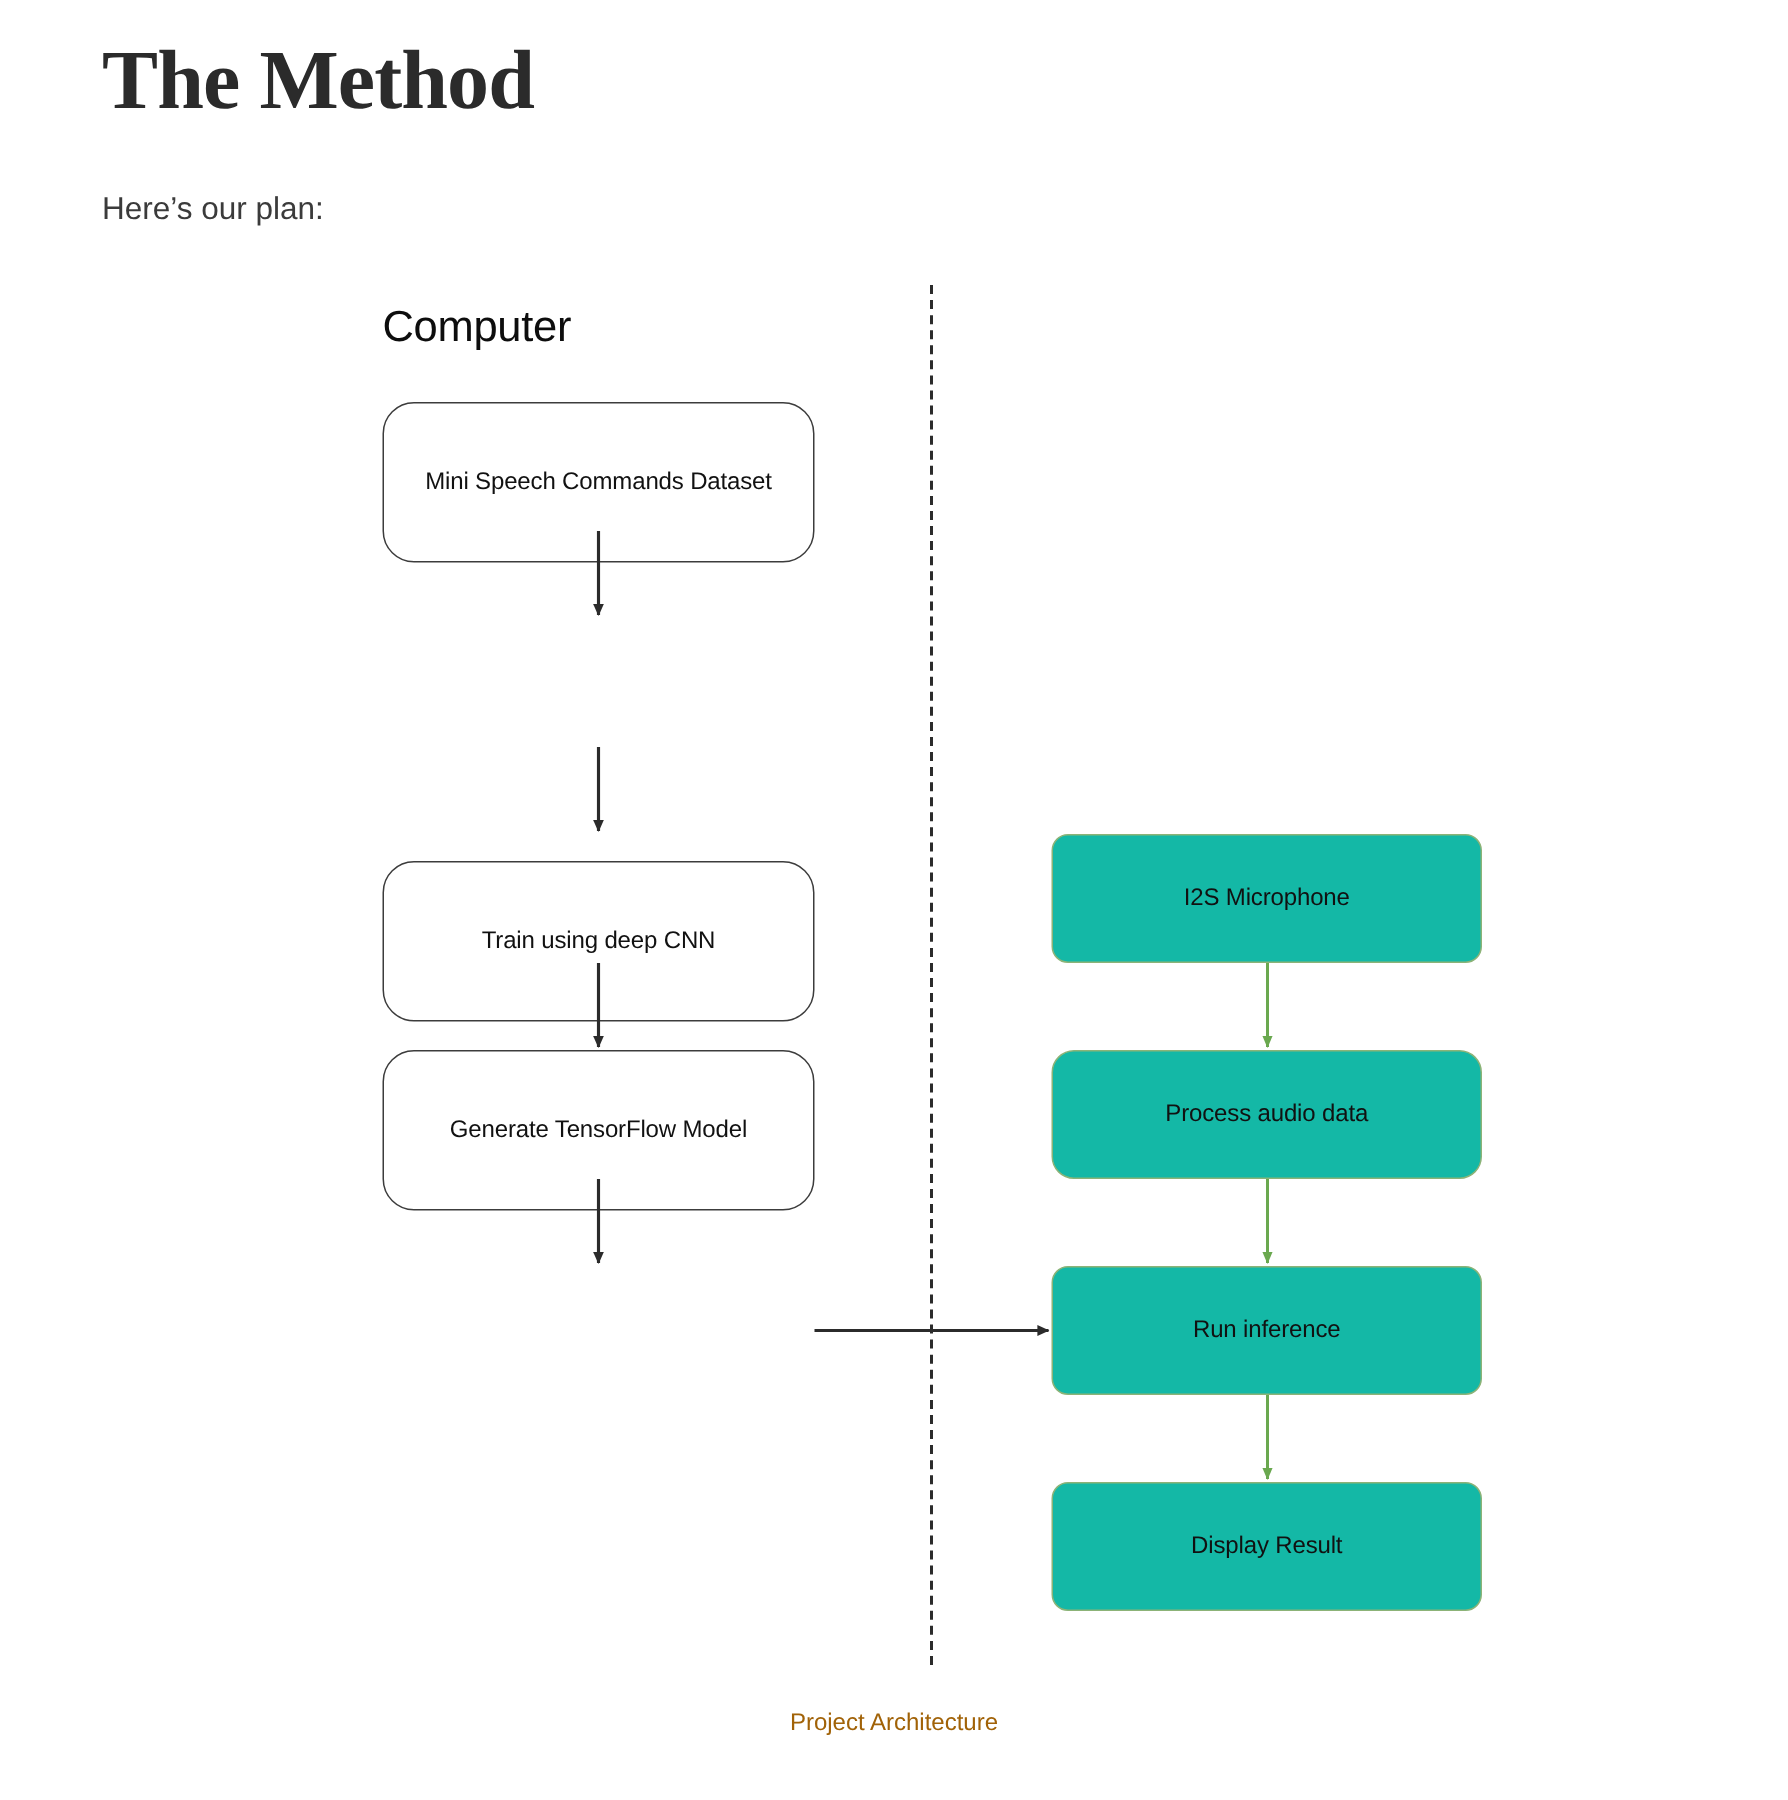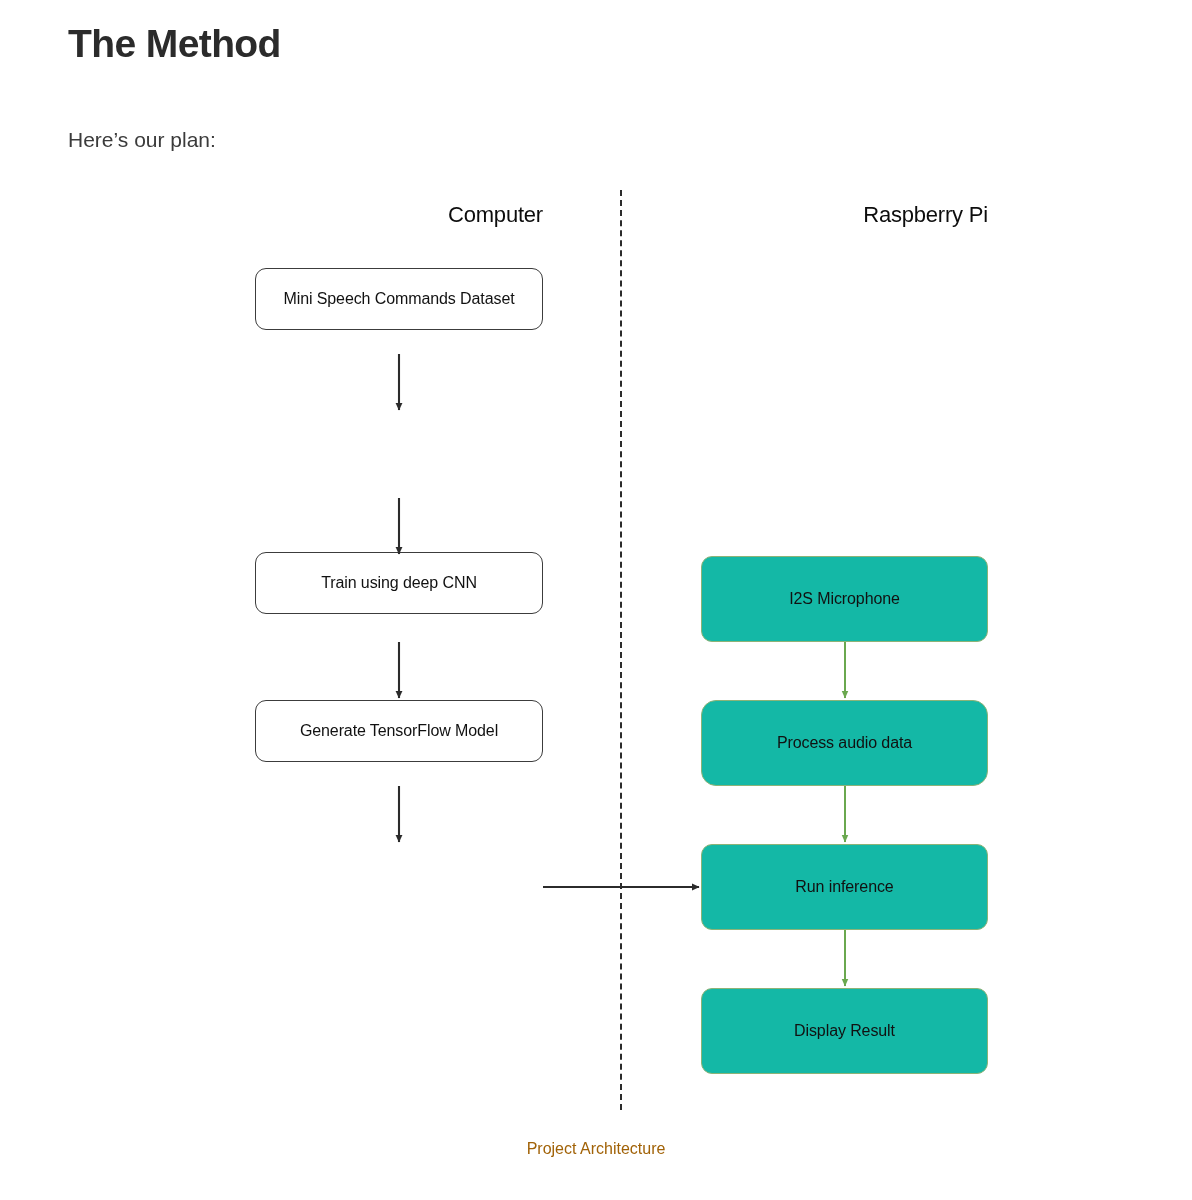--- a/index.html
+++ b/index.html
@@ -13,25 +13,26 @@
     position: relative;
     font-family: "Liberation Sans", sans-serif;
     -webkit-font-smoothing: antialiased;
   }
 
   
   #page-title {
     position: absolute;
     left: 68px;
     top: 22px;
-    font-size: 39px;
+    font-size: 56px;
     font-weight: 700;
     color: #2b2b2b;
     letter-spacing: -0.6px;
     line-height: 1.15;
+    font-family: Liberation Serif, serif;
   }
   #intro-paragraph {
     position: absolute;
     left: 68px;
     top: 124px;
     font-size: 21px;
     color: #3b3b3b;
     line-height: 1.5;
     text-align: right;
   }
@@ -48,23 +49,23 @@
     position: absolute;
     left: 0;
     top: 0;
     width: 1192px;
     height: 950px;
   }
 
   .col-header {
     position: absolute;
     font-family: "Liberation Sans", sans-serif;
-    font-size: 22px;
+    font-size: 29px;
     color: #0d0d0d;
-    text-align: right;
+    text-align: left;
     white-space: nowrap;
     letter-spacing: -0.2px;
   }
   #header-computer  { left: 255px; top: 32px; width: 288px; }
   #header-raspberry { left: 701px; top: 32px; width: 287px; }
 
   
   #column-divider {
     position: absolute;
     left: 620px;
@@ -93,27 +94,27 @@
     border: 1.6px solid #3c3c3c;
     color: #111111;
   }
   .node.green {
     background: #14b8a6;
     border: 1.6px solid #8cb377;
     color: #111111;
   }
 
   
-  .col-left  { left: 255px; width: 288px; height: 62px; }
+  .col-left  { left: 255px; width: 288px; height: 107px; border-radius: 21px; }
   
   .col-right { left: 701px; width: 287px; height: 86px; }
 
   #node-dataset      { top: 98px;  }
   #node-spectrograms { top: 242px; }
-  #node-train        { top: 382px; }
+  #node-train        { top: 404px; }
   #node-tfmodel      { top: 530px; }
   #node-tflite       { top: 674px; }
 
   #node-mic      { top: 386px; }
   #node-process  { top: 530px; border-radius: 15px; }
   #node-infer    { top: 674px; }
   #node-display  { top: 818px; }
 
   
   #connectors {
@@ -142,21 +143,20 @@
 <div id="page-title">The Method</div>
 
 <div id="intro-paragraph">Here’s our plan:</div>
 
 <div id="figure">
 
   <div id="diagram">
 
     <div id="header-computer" class="col-header">Computer</div>
 
-    <div id="header-raspberry" class="col-header">Raspberry Pi</div>
 
     <div id="column-divider"></div>
 
     <div id="node-dataset" class="node plain col-left">Mini Speech Commands Dataset</div>
 
 
     <div id="node-train" class="node plain col-left">Train using deep CNN</div>
 
     <div id="node-tfmodel" class="node plain col-left">Generate TensorFlow Model</div>
 

